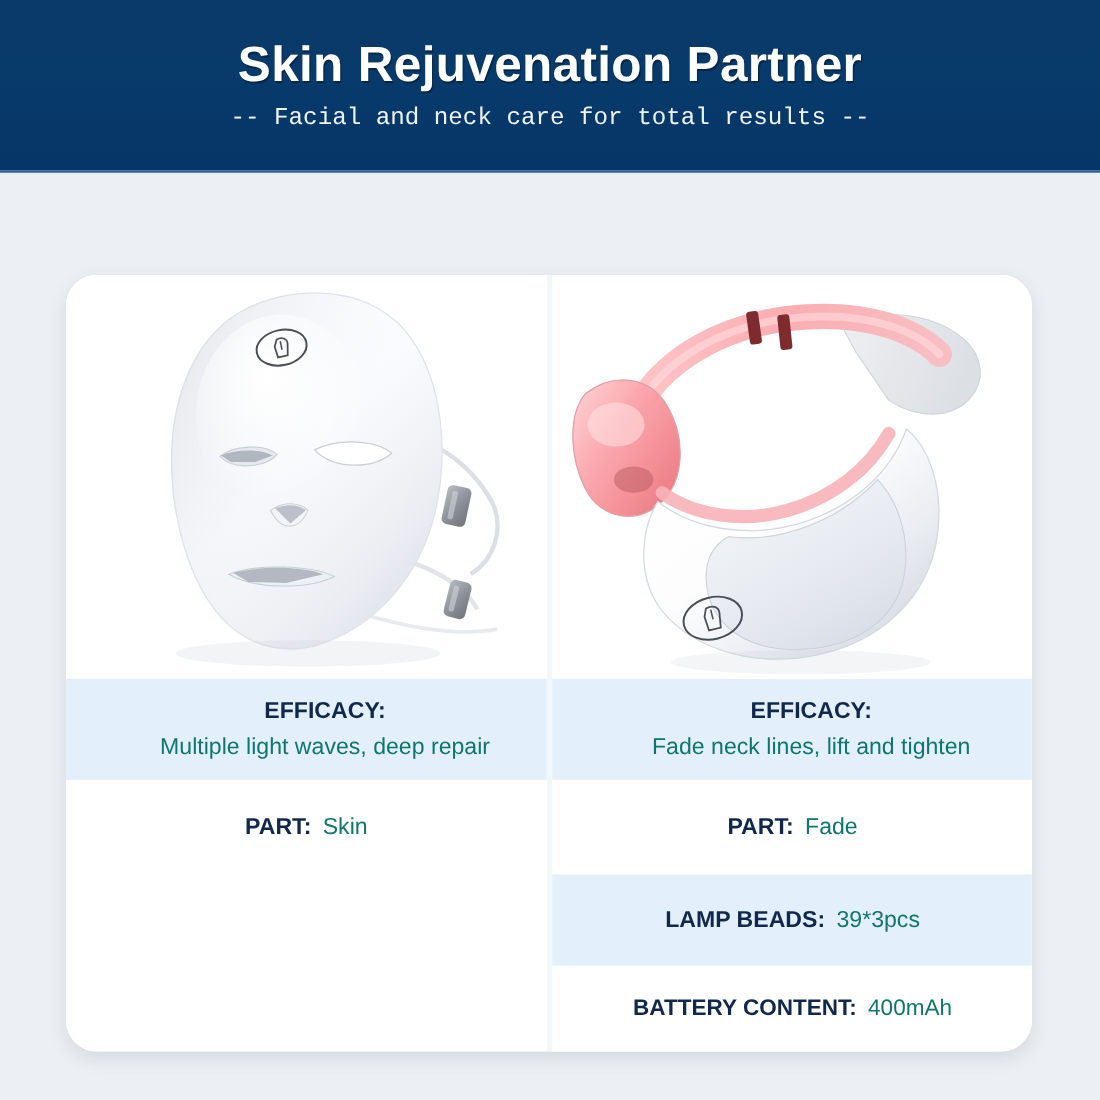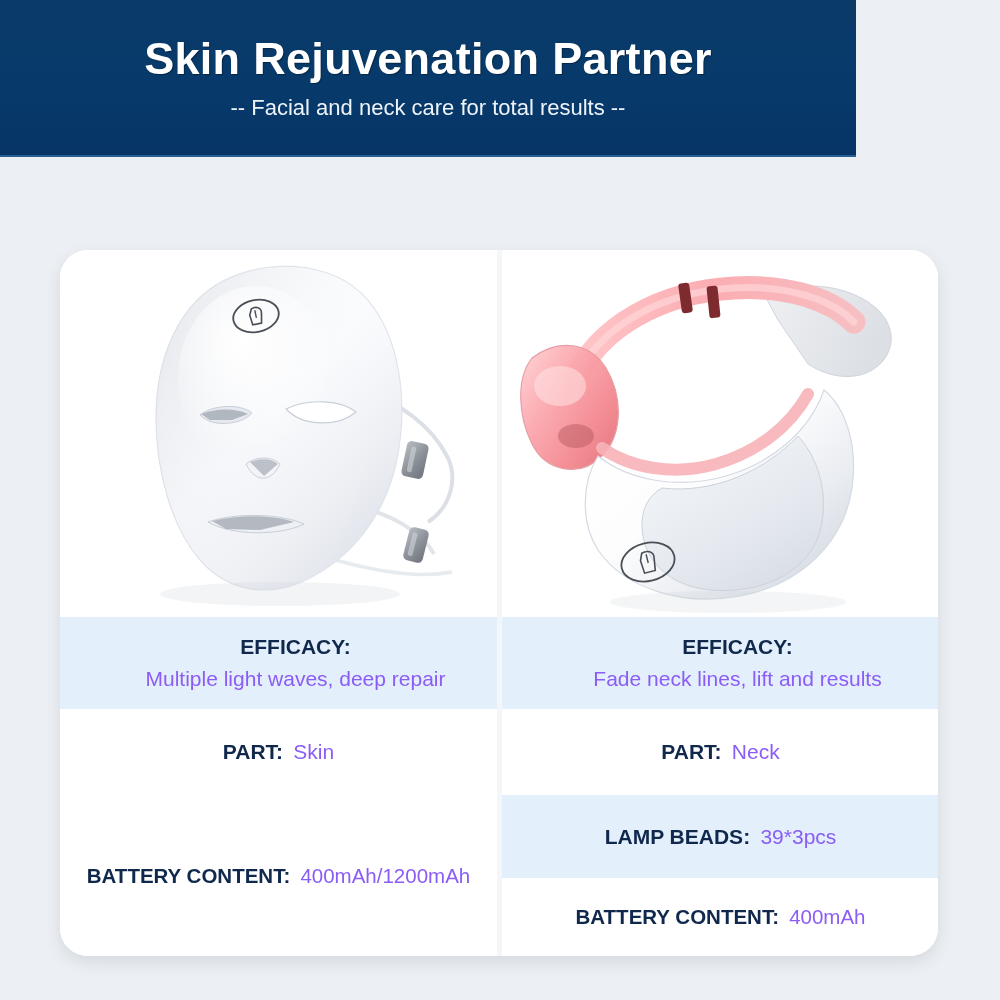--- a/index.html
+++ b/index.html
@@ -11,21 +11,21 @@
     height: 1000px;
     background: #eceff3;
     font-family: "Liberation Sans", sans-serif;
     overflow: hidden;
   }
 
   
   .banner {
     position: absolute;
     left: 0; top: 0;
-    width: 856px;
+    width: 1000px;
     height: 157px;
     background: linear-gradient(180deg, #0a3a68 0%, #073a6b 55%, #063466 100%);
     border-bottom: 2px solid #2a5f93;
     box-sizing: border-box;
     display: flex;
     flex-direction: column;
     align-items: center;
     justify-content: center;
   }
   .banner-title {
@@ -38,20 +38,21 @@
     text-shadow: 1px 1px 1px rgba(0,0,0,0.35);
     margin: 0 0 14px 0;
   }
   .banner-subtitle {
     color: #eef3f8;
     font-size: 22px;
     font-weight: normal;
     text-align: center;
     line-height: 1.1;
     margin: 0;
+    font-family: Liberation Mono, monospace;
   }
 
   
   .card {
     position: absolute;
     left: 60px;
     top: 250px;
     width: 878px;
     height: 706px;
     background: #ffffff;
@@ -113,21 +114,21 @@
   .row.r-battery  { flex: 1 1 auto; }
 
   .lbl {
     font-weight: bold;
     font-size: 21px;
     color: #10284c;
   }
   .val {
     font-weight: normal;
     font-size: 21px;
-    color: #8b5cf6;
+    color: #0f766e;
   }
   .row.r-efficacy .lbl {
     display: block;
     margin-bottom: 8px;
   }
   .row.r-efficacy .val {
     display: block;
     font-size: 21px;
   }
   .inline-line {
@@ -225,26 +226,20 @@
         <div class="row r-efficacy shade">
           <span class="lbl">EFFICACY:</span>
           <span class="val">Multiple light waves, deep repair</span>
         </div>
         <div class="row r-part plain">
           <span class="inline-line">
             <span class="lbl">PART:&nbsp;</span>
             <span class="val">Skin</span>
           </span>
         </div>
-        <div class="row r-battery plain">
-          <span class="inline-line">
-            <span class="lbl">BATTERY CONTENT:&nbsp;</span>
-            <span class="val">400mAh/1200mAh</span>
-          </span>
-        </div>
       </div>
     </div>
 
     <div class="col-gap"></div>
 
     <div class="col">
 
       <div class="photo">
         <svg width="437" height="367" viewBox="0 0 437 367">
           <defs>
@@ -315,26 +310,26 @@
             <line x1="146" y1="304" x2="146" y2="313" stroke="#4a4f57" stroke-width="1.4" transform="rotate(-14 146 312)"></line>
           </g>
 
           <ellipse cx="226" cy="352" rx="118" ry="11" fill="#c6cbd4" opacity="0.2"></ellipse>
         </svg>
       </div>
 
       <div class="spec-rows">
         <div class="row r-efficacy shade">
           <span class="lbl">EFFICACY:</span>
-          <span class="val">Fade neck lines, lift and results</span>
+          <span class="val">Fade neck lines, lift and tighten</span>
         </div>
         <div class="row r-part plain">
           <span class="inline-line">
             <span class="lbl">PART:&nbsp;</span>
-            <span class="val">Neck</span>
+            <span class="val">Fade</span>
           </span>
         </div>
         <div class="row r-lamp shade">
           <span class="inline-line">
             <span class="lbl">LAMP BEADS:&nbsp;</span>
             <span class="val">39*3pcs</span>
           </span>
         </div>
         <div class="row r-battery plain">
           <span class="inline-line">

